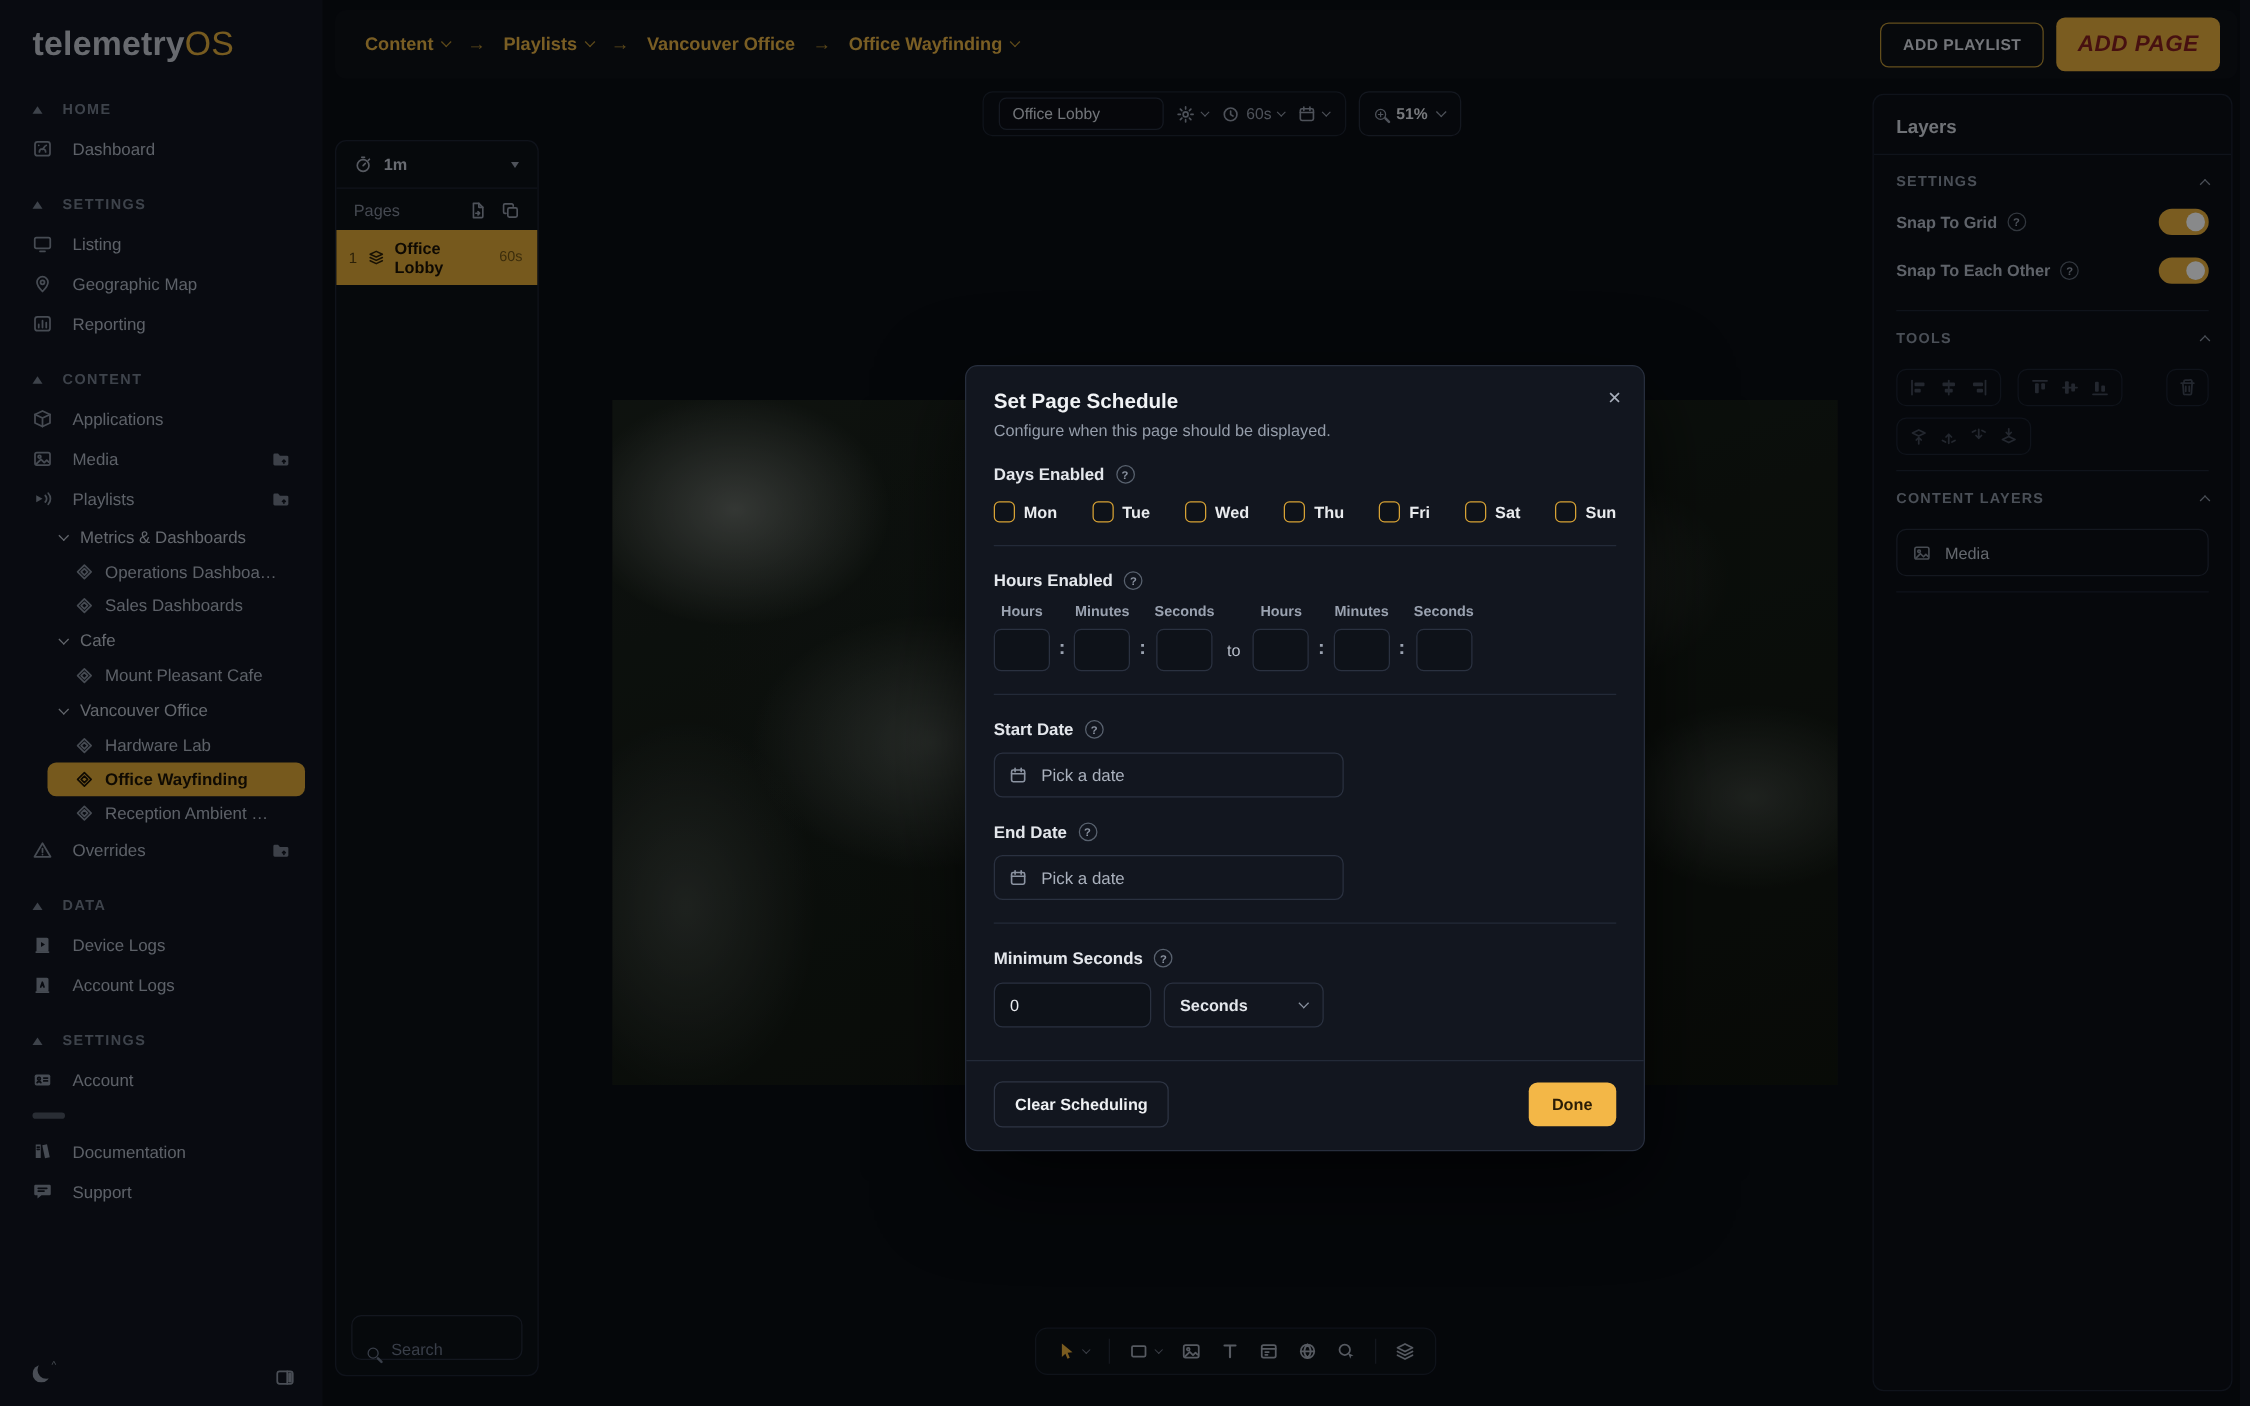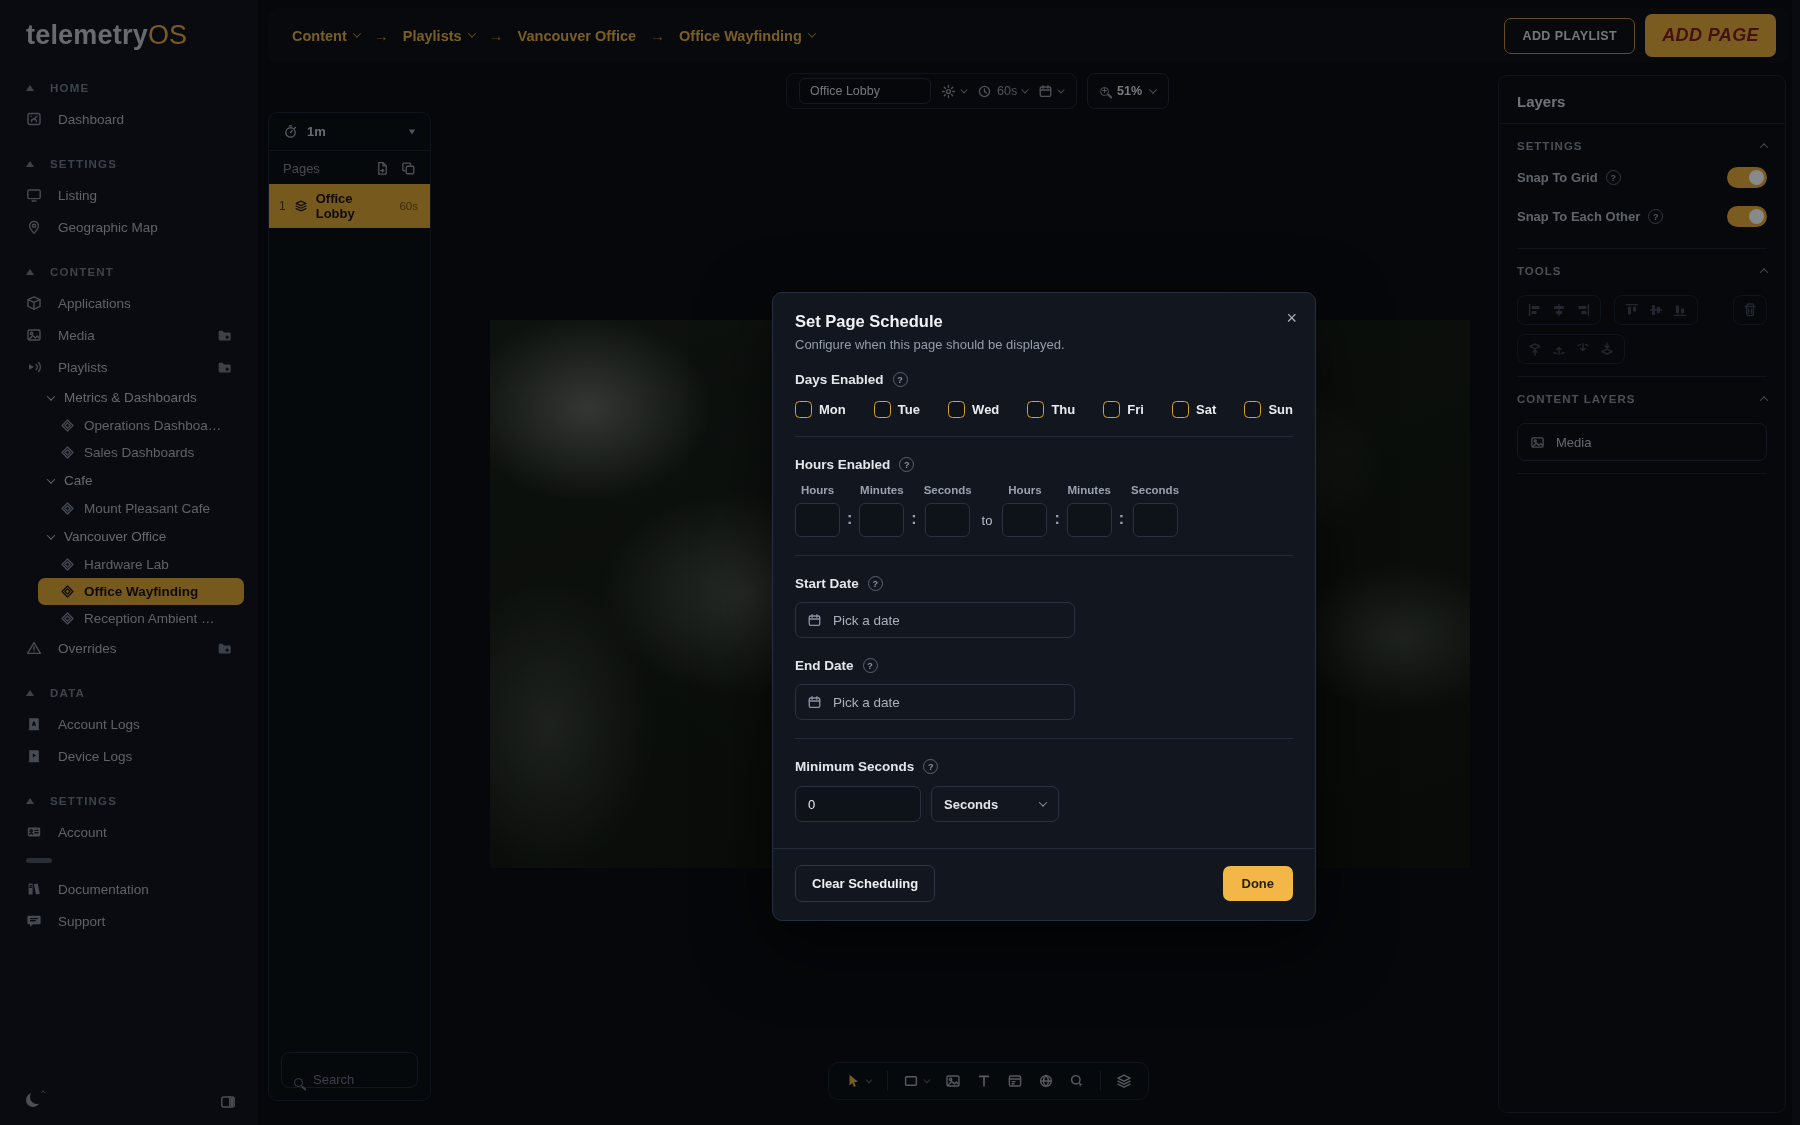--- a/index.html
+++ b/index.html
@@ -180,20 +180,27 @@
           </svg>
         <span>Listing</span>
       </div>
       <div class="nav-i">
         <svg class="ic" width="16" height="16" viewBox="0 0 16 16">
             <path d="M8 14.2S3.6 9.8 3.6 6.8a4.4 4.4 0 1 1 8.8 0c0 3-4.4 7.4-4.4 7.4z"></path>
             <circle cx="8" cy="6.8" r="1.6"></circle>
           </svg>
         <span>Geographic Map</span>
       </div>
+      <div class="nav-i">
+        <svg class="ic" width="16" height="16" viewBox="0 0 16 16">
+            <rect x="2" y="2.5" width="12" height="11" rx="2"></rect>
+            <path d="M5 11V8.5M8 11V5.5M11 11V7"></path>
+          </svg>
+        <span>Reporting</span>
+      </div>
 
       <div class="nav-h">
           <span class="tri-up"></span>
           <span>CONTENT</span>
         </div>
       <div class="nav-i">
         <svg class="ic" width="16" height="16" viewBox="0 0 16 16">
             <path d="M8 1.8 14 4.6v6.8L8 14.2 2 11.4V4.6z"></path>
             <path d="M2 4.6l6 2.8 6-2.8M8 7.4v6.8"></path>
           </svg>
@@ -296,31 +303,31 @@
       </div>
 
       <div class="nav-h">
           <span class="tri-up"></span>
           <span>DATA</span>
         </div>
       <div class="nav-i">
         <svg class="ic" width="16" height="16" viewBox="0 0 16 16">
             <path d="M3.2 2.2h8.4A1.2 1.2 0 0 1 12.8 3.4v8.8a1.2 1.2 0 0 1-1.2 1.2H3.2z" fill="currentColor" stroke="none"></path>
             <path d="M3 13.6h9.8"></path>
-            <path d="M6.6 9.6 7.9 5.8l1.3 3.8M7 8.3h1.8" stroke="#10151f"></path>
-          </svg>
-        <span>Account Logs</span>
+            <path d="M6.8 5.6v4l3.2-2z" fill="#10151f" stroke="none"></path>
+          </svg>
+        <span>Device Logs</span>
       </div>
       <div class="nav-i">
         <svg class="ic" width="16" height="16" viewBox="0 0 16 16">
             <path d="M3.2 2.2h8.4A1.2 1.2 0 0 1 12.8 3.4v8.8a1.2 1.2 0 0 1-1.2 1.2H3.2z" fill="currentColor" stroke="none"></path>
             <path d="M3 13.6h9.8"></path>
-            <path d="M6.8 5.6v4l3.2-2z" fill="#10151f" stroke="none"></path>
-          </svg>
-        <span>Device Logs</span>
+            <path d="M6.6 9.6 7.9 5.8l1.3 3.8M7 8.3h1.8" stroke="#10151f"></path>
+          </svg>
+        <span>Account Logs</span>
       </div>
 
       <div class="nav-h">
           <span class="tri-up"></span>
           <span>SETTINGS</span>
         </div>
       <div class="nav-i">
         <svg class="ic" width="16" height="16" viewBox="0 0 16 16">
             <rect x="1.8" y="3.6" width="12.4" height="8.8" rx="1.4" fill="currentColor" stroke="none"></rect>
             <circle cx="5.2" cy="6.9" r="1.1" stroke="#10151f"></circle>

